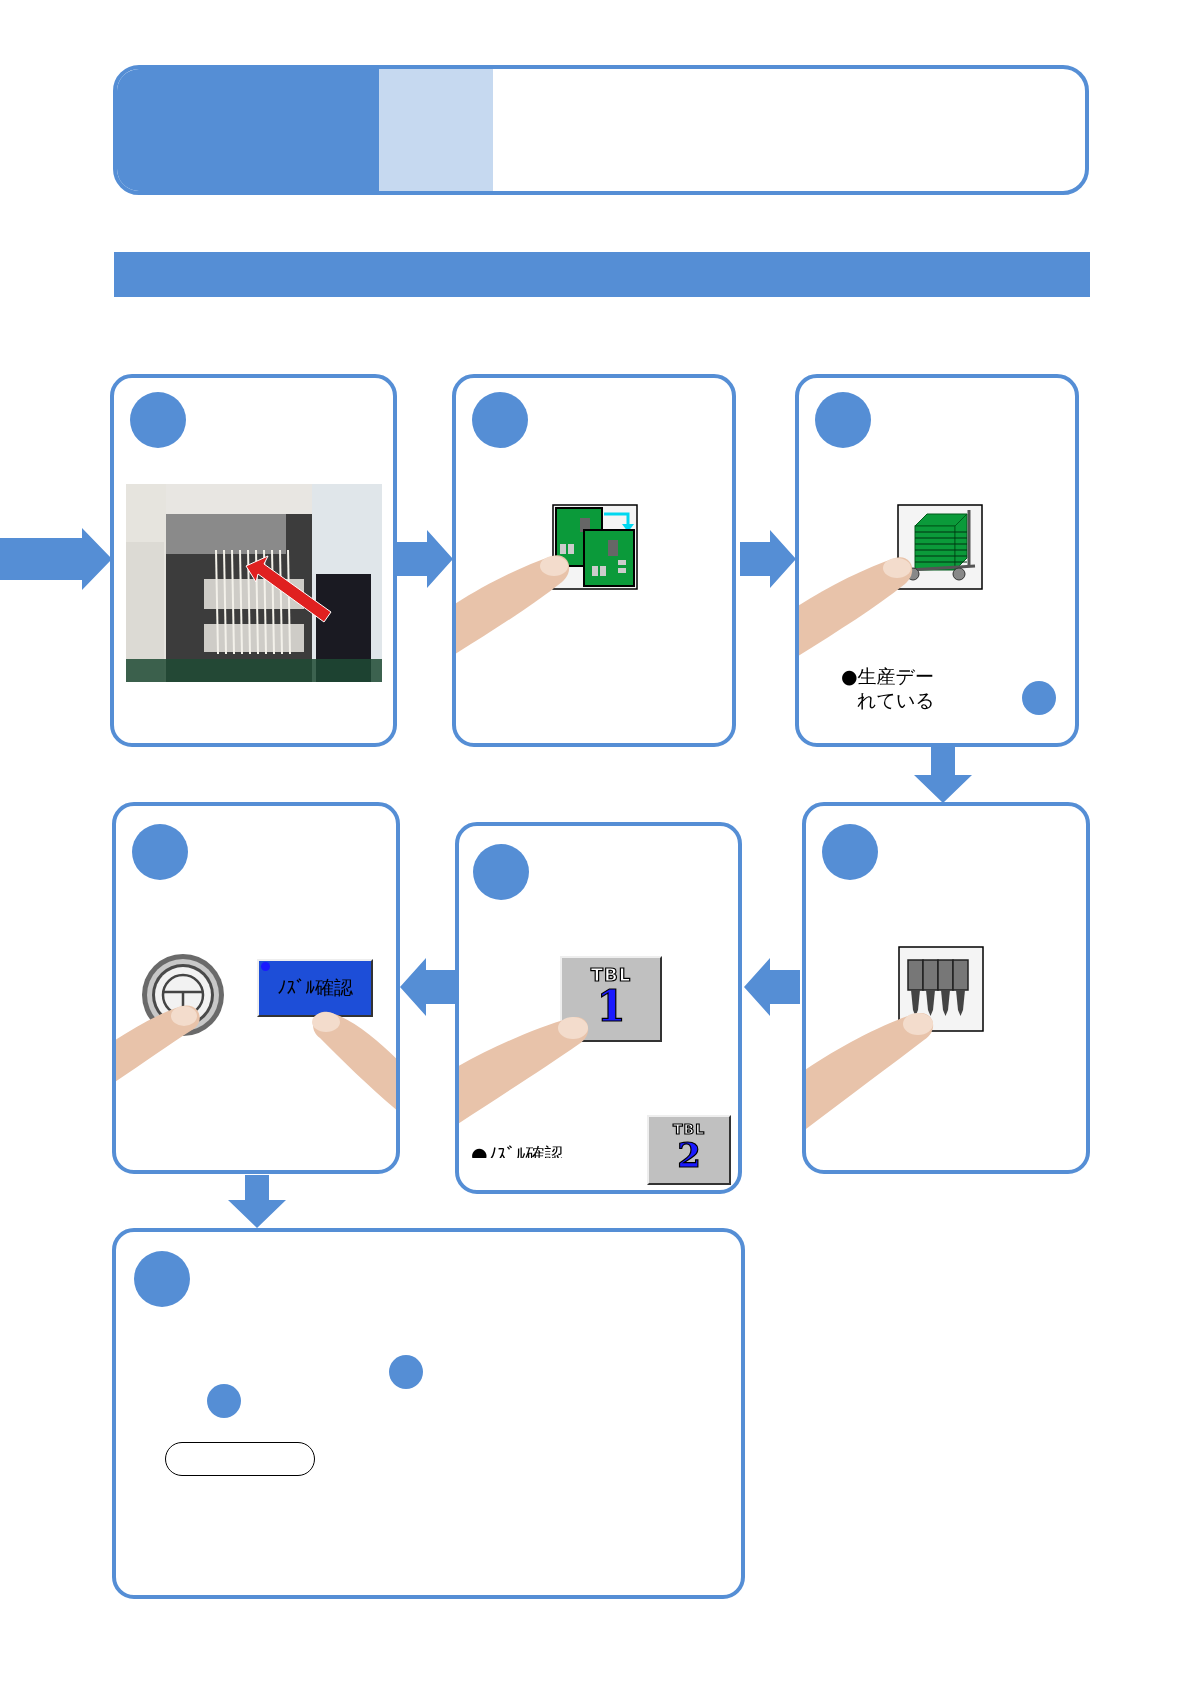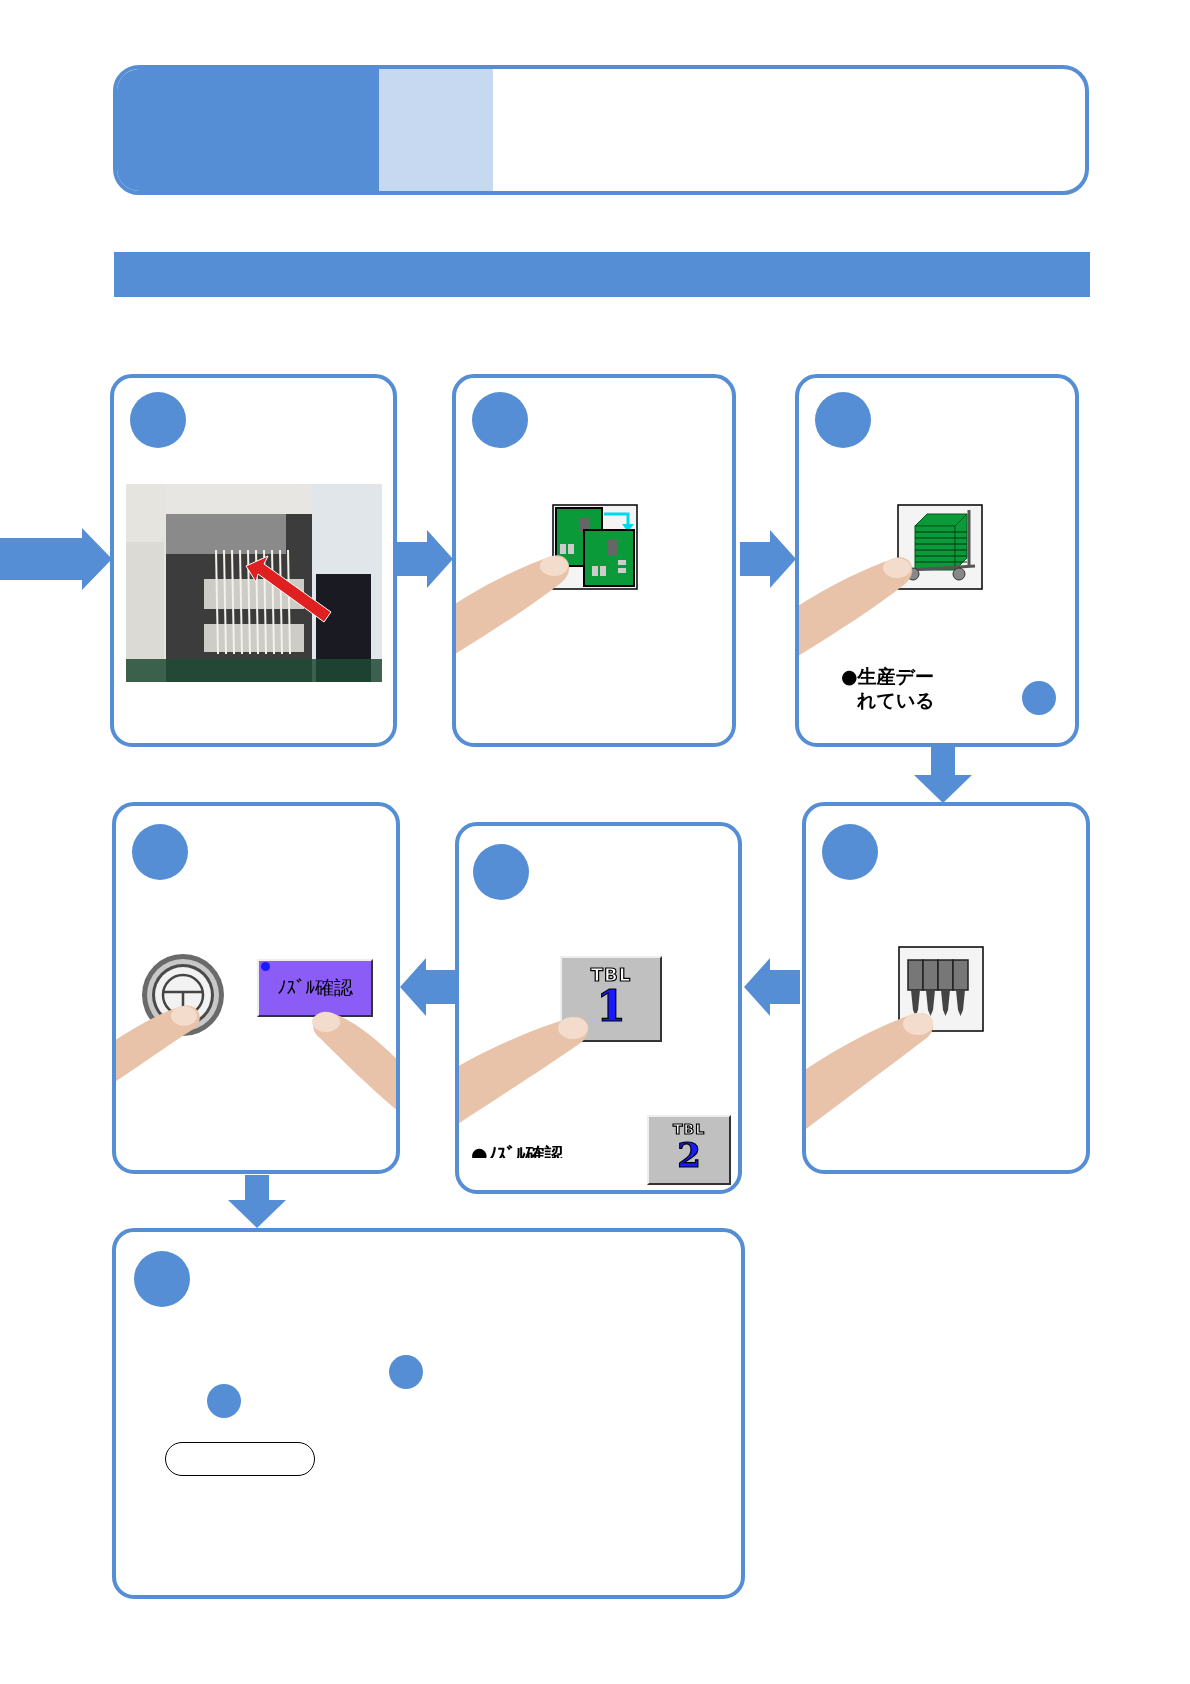--- a/index.html
+++ b/index.html
@@ -23,30 +23,30 @@
   .num { position: absolute; width: 56px; height: 56px; border-radius: 50%; background: #558ed5;
          color: #fff; font-size: 30px; font-weight: bold; display:flex; align-items:center; justify-content:center; }
   .dot { position: absolute; width: 34px; height: 34px; border-radius: 50%; background: #558ed5; }
 
   
   .arrow-r, .arrow-l, .arrow-d { position: absolute; }
 
   
   .finger { position: absolute; }
 
-  .note { position: absolute; font-size: 19px; line-height: 24px; color: #000; white-space: nowrap; font-weight: bold; }
+  .note { position: absolute; font-size: 19px; line-height: 24px; color: #000; white-space: nowrap; }
 
   
   .tbl { position: absolute; background: #c0c0c0; border: 2px solid; border-color: #eee #333 #333 #eee;
          box-sizing: border-box; text-align: center; }
   .tbl .t { font-family: "DejaVu Sans", sans-serif; font-weight: bold; color: #fff;
             -webkit-text-stroke: 1.2px #000; letter-spacing: 1px; }
   .tbl .n { font-family: "DejaVu Serif", serif; font-weight: bold; color: #1a1aff;
             -webkit-text-stroke: 1.2px #000; }
-  .nozzle-btn { position: absolute; background: #8b5cf6; border: 2px solid; border-color: #eee #333 #333 #eee;
+  .nozzle-btn { position: absolute; background: #1d4ed8; border: 2px solid; border-color: #eee #333 #333 #eee;
                 box-sizing: border-box; display:flex; align-items:center; justify-content:center;
                 font-size: 19px; color: #000; }
   .pill { position: absolute; border: 1.5px solid #000; border-radius: 18px; background: #fff; box-sizing: border-box; }
 </style>
 </head>
 <body>
 
 <div class="abs hdr">
   <div class="hdr-dark"></div>
   <div class="hdr-light"></div>

